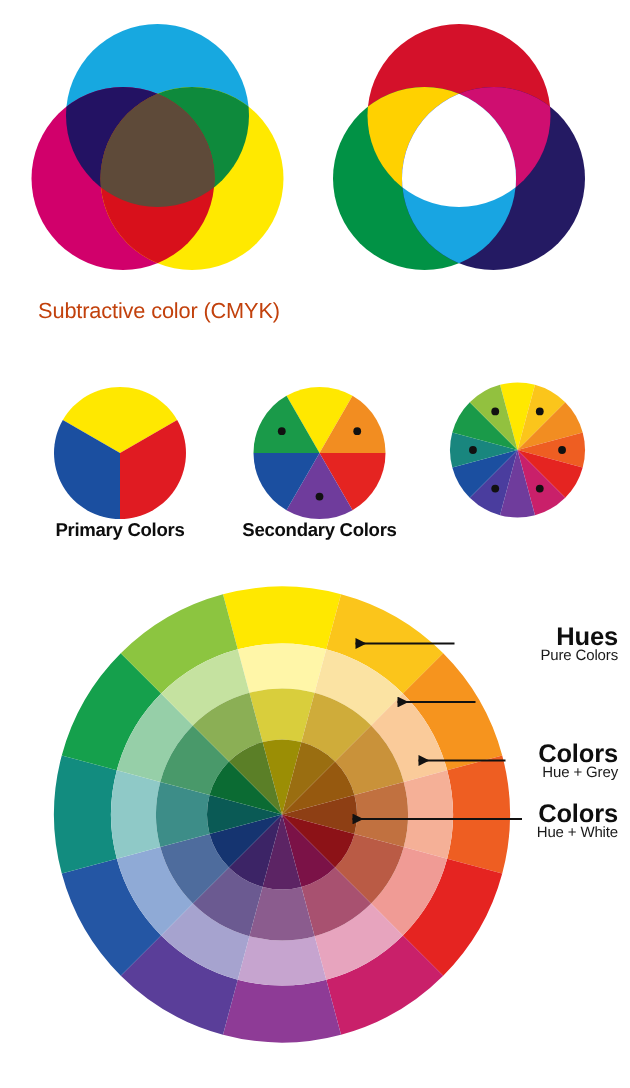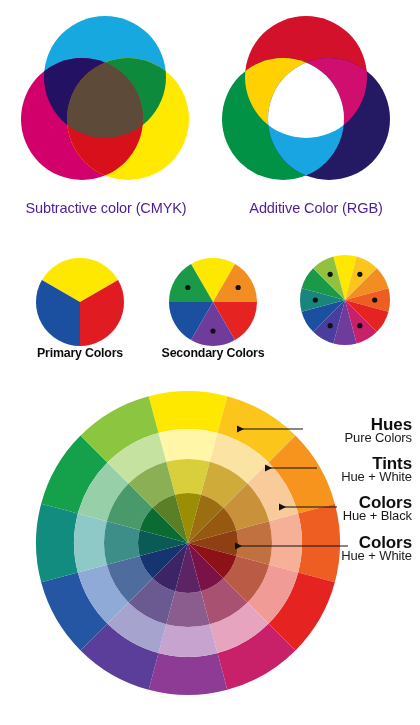--- a/index.html
+++ b/index.html
@@ -12,21 +12,21 @@
   }
   #root{position:relative;width:420px;height:725px;}
   .section{position:absolute;}
 
   
   #venn-section{top:0;left:0;width:420px;height:235px;}
   .venn-caption{
     position:absolute;
     text-align:center;
     font-size:14.5px;
-    color:#4c1d95;
+    color:#c2410c;
     font-family:"Liberation Sans", sans-serif;
     letter-spacing:-0.1px;
     white-space:nowrap;
   }
   #caption-cmyk{left:0;width:212px;top:200px;}
   #caption-rgb{left:212px;width:208px;top:200px;}
 
   
   #wheels-section{top:248px;left:0;width:420px;height:130px;}
   .wheel-label{
@@ -45,21 +45,21 @@
 
   
   #bigwheel-section{top:384px;left:0;width:420px;height:341px;}
   .ann{position:absolute;white-space:nowrap;}
   .ann-title{
     font-size:17px;font-weight:bold;color:#0f0f0f;
     font-family:"Liberation Sans", sans-serif;letter-spacing:-0.1px;
     line-height:13px;
   }
   .ann-sub{
-    font-size:13px;color:#1a1a1a;font-weight:normal;
+    font-size:10px;color:#1a1a1a;font-weight:normal;
     font-family:"Liberation Sans", sans-serif;letter-spacing:-0.1px;
     line-height:11px;margin-top:1px;
   }
   .ann-right{text-align:right;}
   #ann-hues{right:8px;top:34px;}
   #ann-tints{right:8px;top:73px;}
   #ann-tones{right:8px;top:112px;}
   #ann-shades{right:8px;top:152px;}
   svg{display:block;}
 </style>
@@ -139,21 +139,20 @@
           <g clip-path="url(#rgb-clip-0)">
             <g clip-path="url(#rgb-clip-1)">
               <g clip-path="url(#rgb-clip-2)">
                 <rect x="0" y="0" width="420" height="235" fill="#FFFFFF"></rect>
               </g>
             </g>
           </g>
         </g>
       </svg>
     <div class="venn-caption" id="caption-cmyk">Subtractive color (CMYK)</div>
-    <div class="venn-caption" id="caption-rgb">Additive Color (RGB)</div>
   </div>
 
   <div class="section" id="wheels-section">
     <svg id="wheels-svg" width="420" height="130" viewBox="0 248 420 130">
         <g>
           <path d="M 80 302 L 41.894882233484694 280 A 44 44 0 0 1 118.1051177665153 280 Z" fill="#FFE800"></path>
           <path d="M 80 302 L 118.1051177665153 280 A 44 44 0 0 1 80 346 Z" fill="#E01B22"></path>
           <path d="M 80 302 L 80 346 A 44 44 0 0 1 41.8948822334847 280 Z" fill="#1B4FA0"></path>
         </g>
         <g>
@@ -262,27 +261,23 @@
           <line x1="317" y1="468" x2="265" y2="468" stroke="#111111" stroke-width="1.2" marker-end="url(#arrowhead)"></line>
           <line x1="337" y1="507" x2="279" y2="507" stroke="#111111" stroke-width="1.2" marker-end="url(#arrowhead)"></line>
           <line x1="348" y1="546" x2="235" y2="546" stroke="#111111" stroke-width="1.2" marker-end="url(#arrowhead)"></line>
         </g>
       </svg>
 
     <div class="ann ann-right" id="ann-hues">
       <div class="ann-title">Hues</div>
       <div class="ann-sub">Pure Colors</div>
     </div>
-    <div class="ann ann-right" id="ann-tints">
-      <div class="ann-title">Tints</div>
-      <div class="ann-sub">Hue + White</div>
-    </div>
     <div class="ann ann-right" id="ann-tones">
       <div class="ann-title">Colors</div>
-      <div class="ann-sub">Hue + Black</div>
+      <div class="ann-sub">Hue + Grey</div>
     </div>
     <div class="ann ann-right" id="ann-shades">
       <div class="ann-title">Colors</div>
       <div class="ann-sub">Hue + White</div>
     </div>
   </div>
 
 </div>
 
 </body></html>

